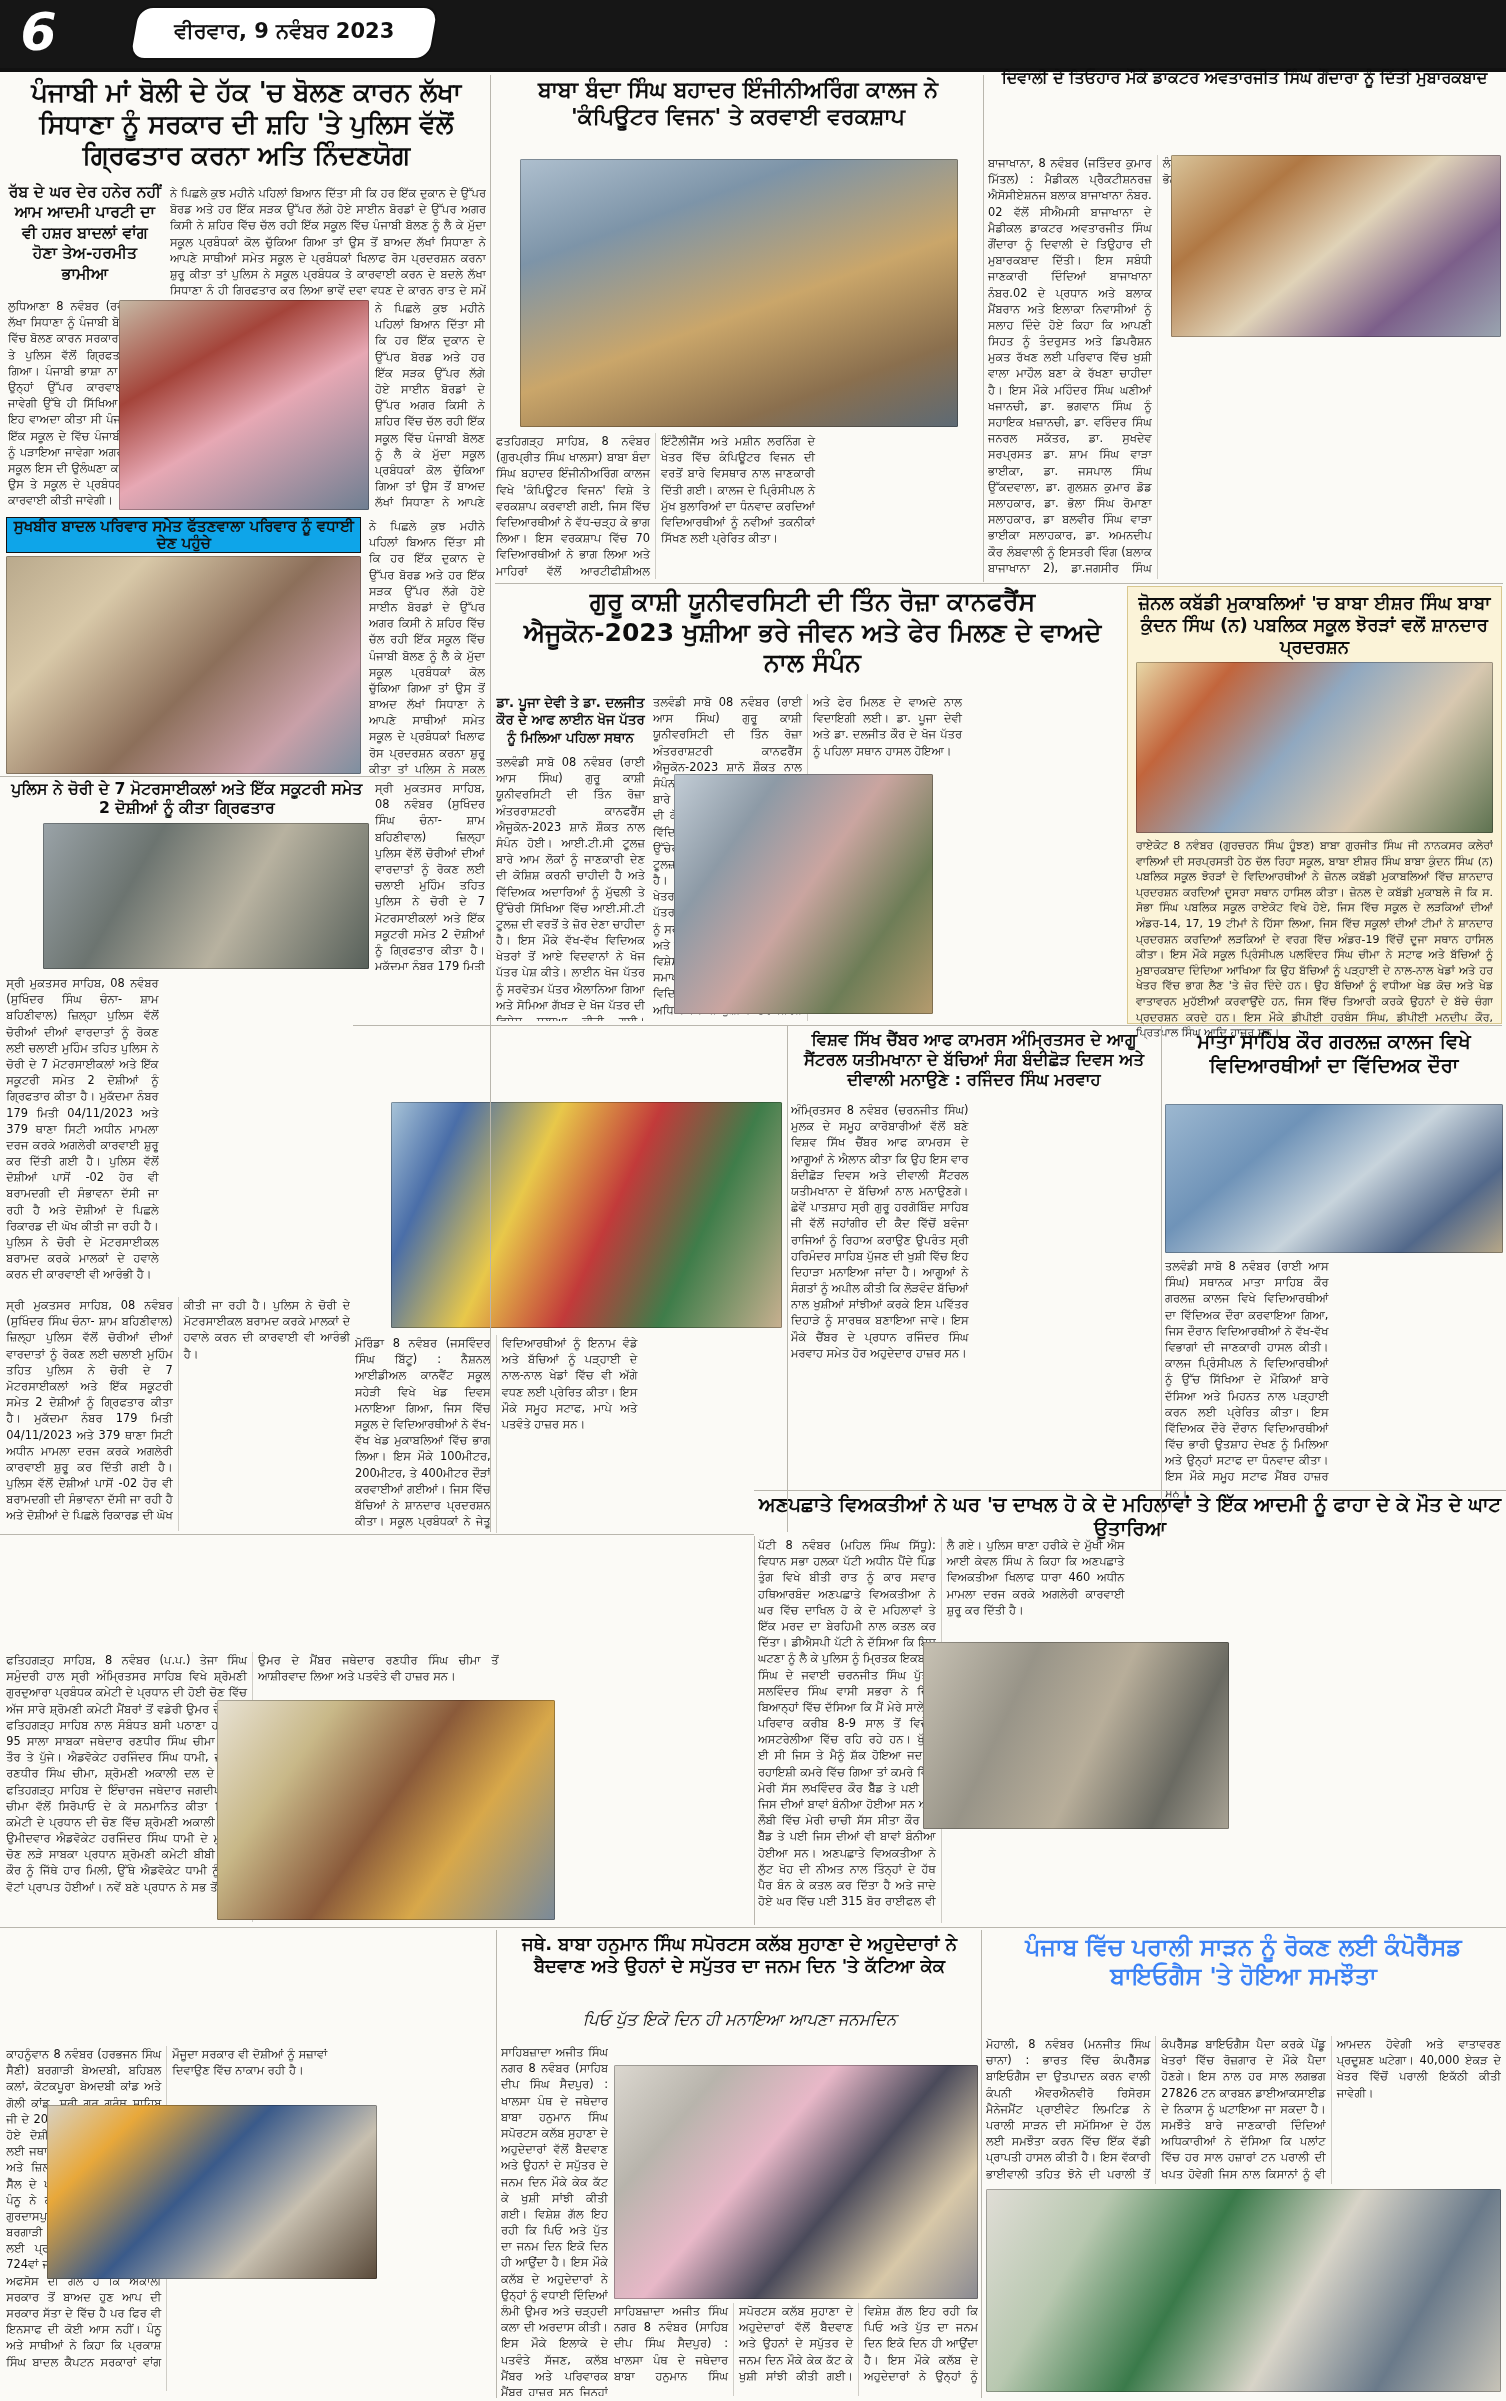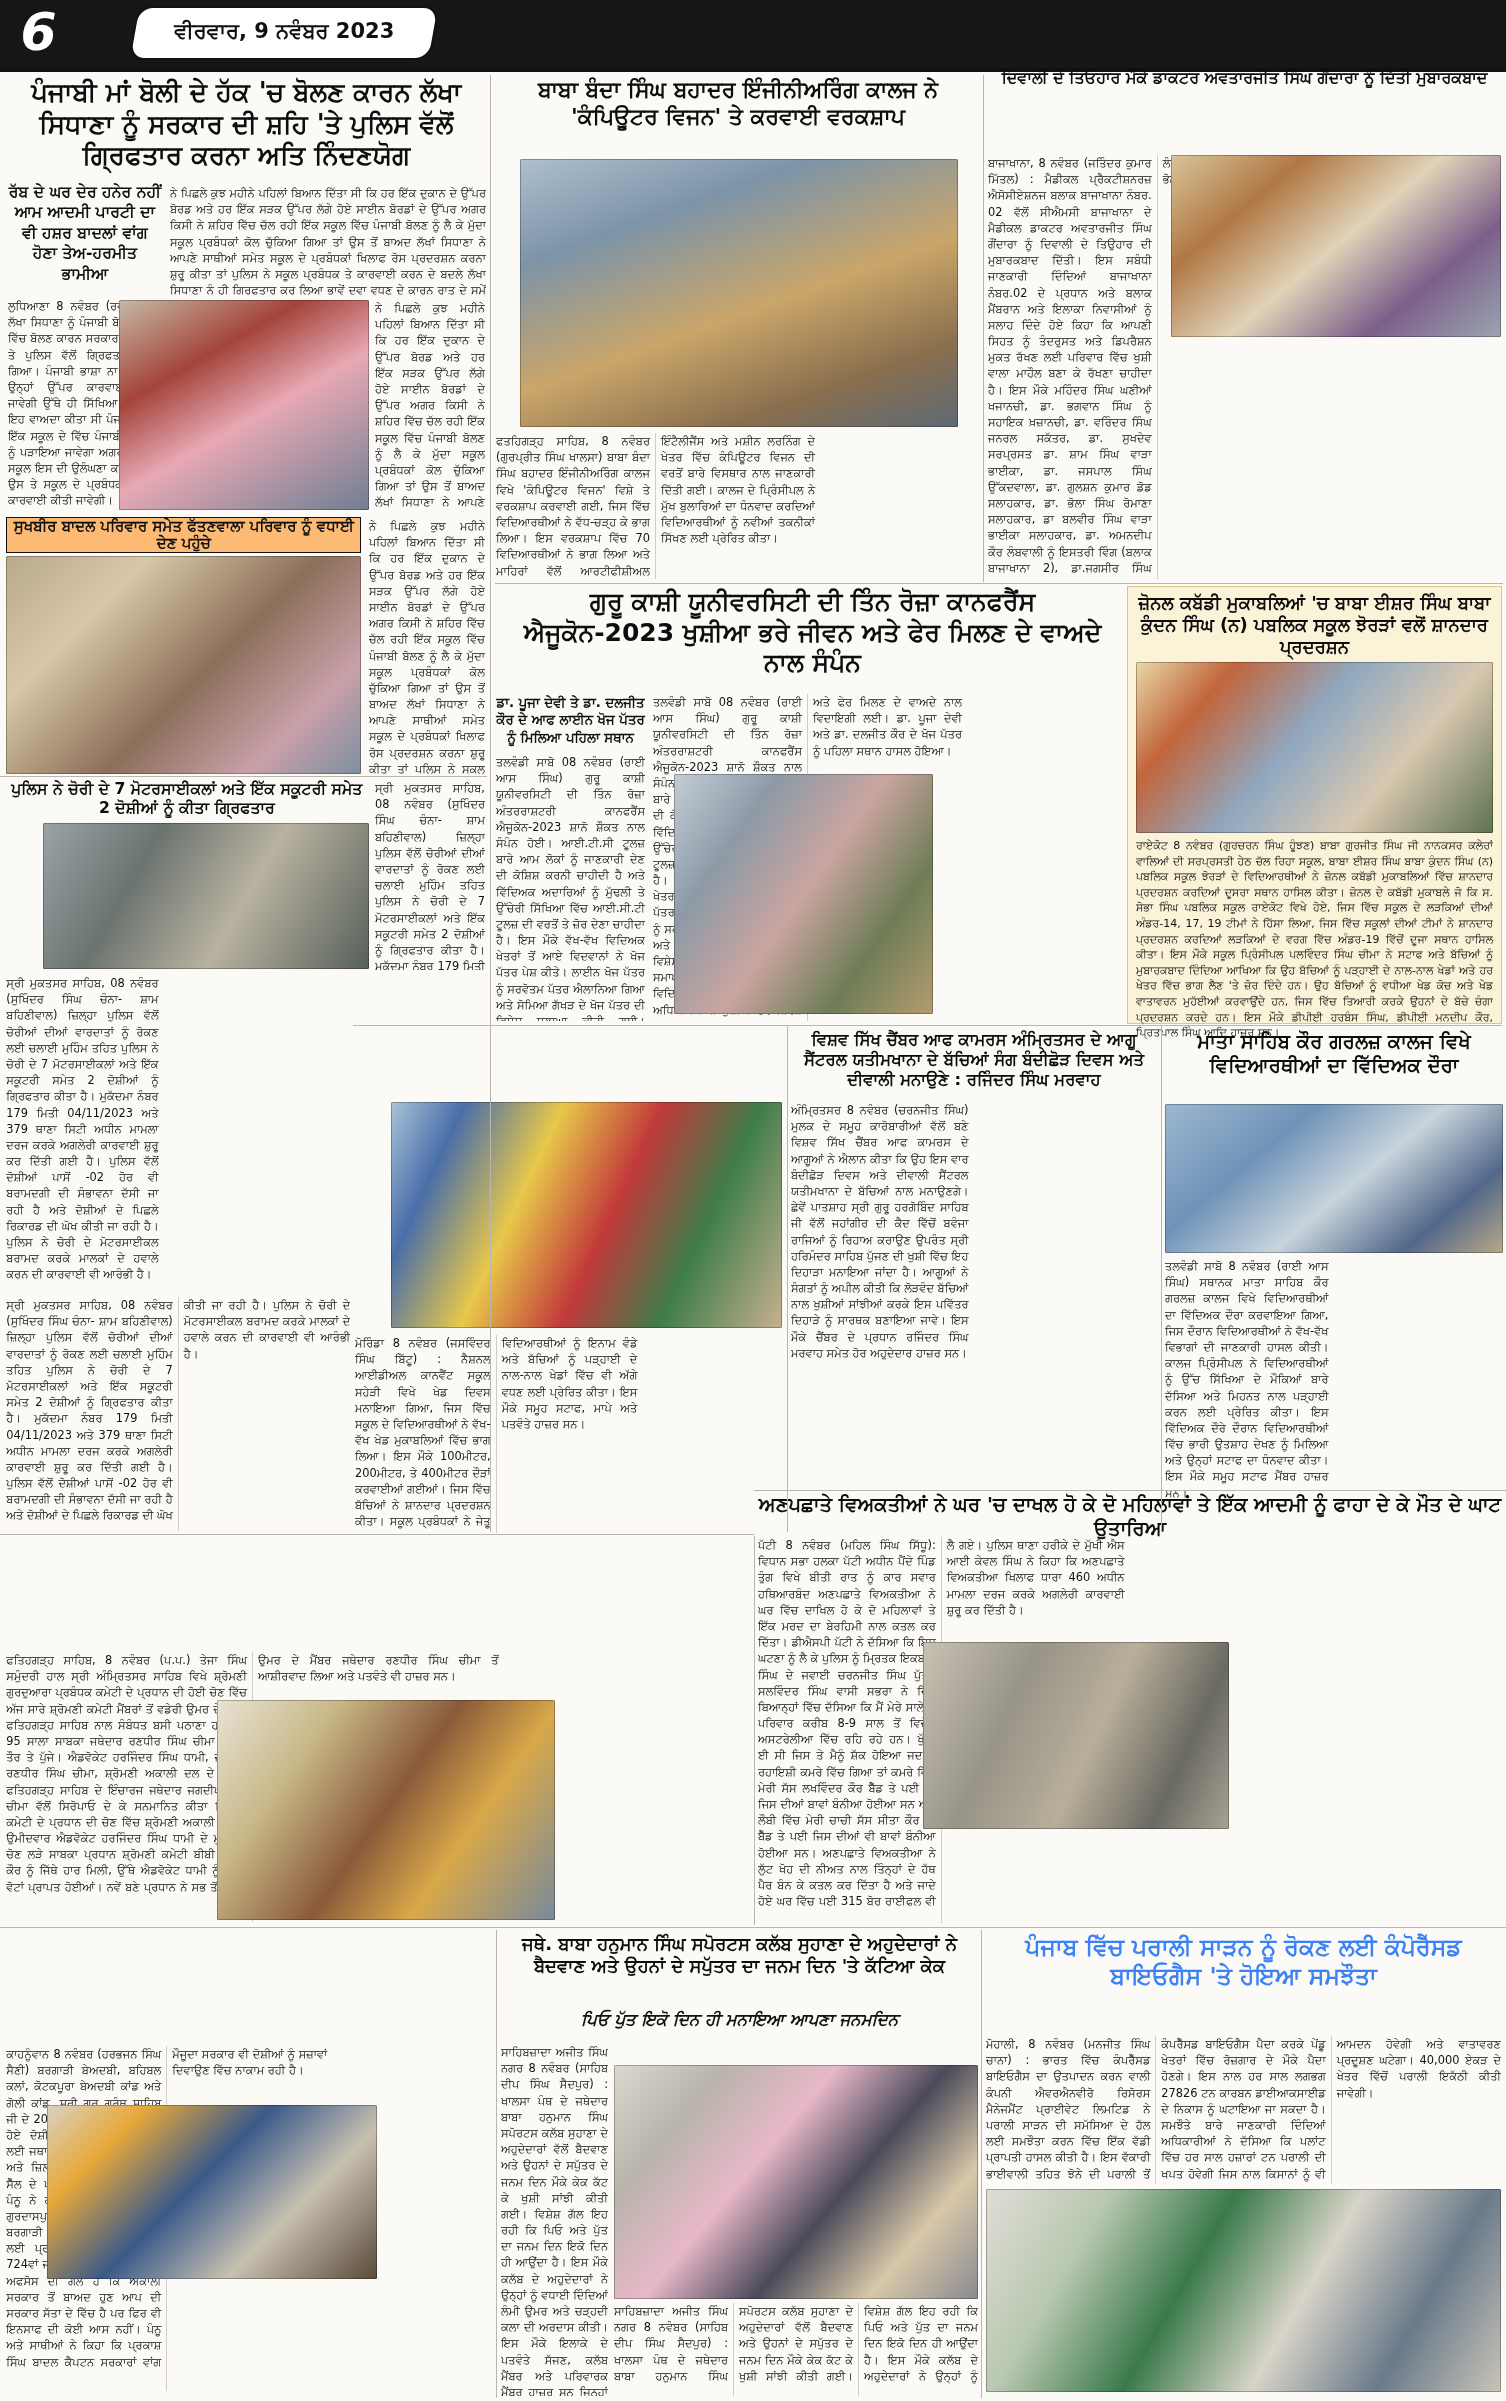--- a/index.html
+++ b/index.html
@@ -21,25 +21,25 @@
   .abs{position:absolute;box-sizing:border-box;}
   .headline{font-weight:bold;text-align:center;color:#0d0d0d;line-height:1.22;}
   .subhead{font-weight:bold;text-align:center;line-height:1.3;}
   .body-txt{font-size:11.4px;line-height:1.42;text-align:justify;overflow:hidden;}
   .cols2{column-count:2;column-gap:11px;column-rule:0.8px solid #cfcdc6;column-fill:auto;height:100%;}
   .cols3{column-count:3;column-gap:11px;column-rule:0.8px solid #cfcdc6;column-fill:auto;height:100%;}
   .cols4{column-count:4;column-gap:11px;column-rule:0.8px solid #cfcdc6;column-fill:auto;height:100%;}
   .photo{box-shadow:inset 0 0 0 0.8px rgba(0,0,0,.35);border-radius:1.6px;}
   .divider-v{position:absolute;width:0.8px;background:#b9b6ad;}
   .divider-h{position:absolute;height:0.8px;background:#b9b6ad;}
-  .caption-box{border:1.6px solid #111;background:#fdba74;font-weight:bold;text-align:center;
+  .caption-box{border:1.6px solid #111;background:#0ea5e9;font-weight:bold;text-align:center;
         font-size:15px;line-height:1.15;display:flex;align-items:center;justify-content:center;}
   .red{color:#3b82f6;}
   .cream{background:#fbf3d8;border:0.8px solid #d8c78e;}
-  .italic-sub{font-style:italic;font-weight:bold;text-align:center;}
+  .italic-sub{font-style:italic;font-weight:normal;text-align:center;}
 </style>
 </head>
 <body>
 
 <div id="page">
 
   <div class="hdr-bar"></div>
   <div class="page-num">6</div>
   <div class="date-pill">
     <span>ਵੀਰਵਾਰ, 9 ਨਵੰਬਰ 2023</span>

